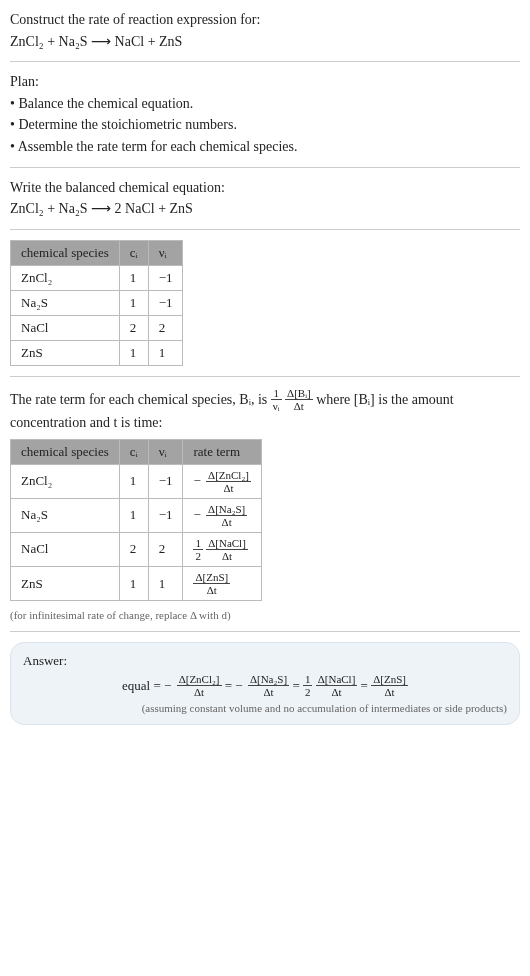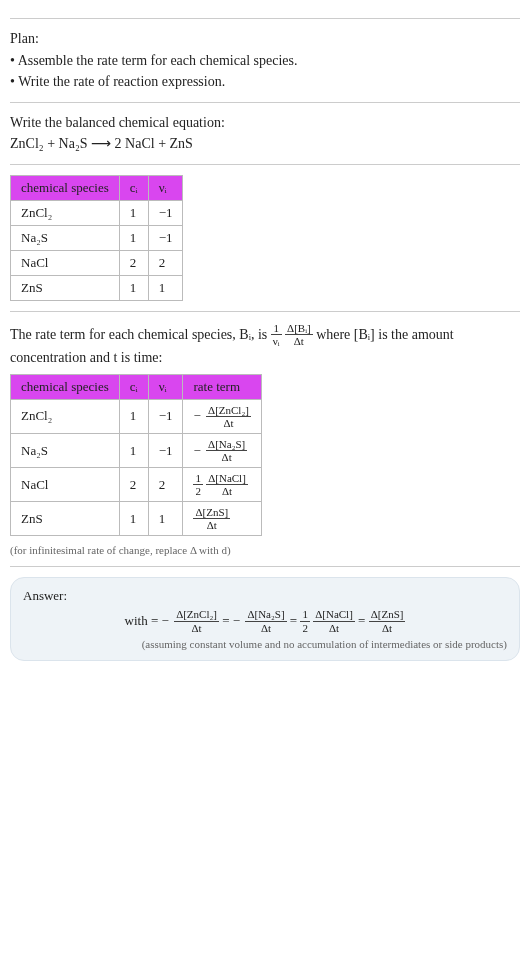--- a/index.html
+++ b/index.html
@@ -30,21 +30,21 @@
     margin: 6px 0;
   }
   table.data th, table.data td {
     border: 1px solid #bbb;
     padding: 4px 10px;
     text-align: left;
     font-weight: normal;
     font-size: 13px;
   }
   table.data th {
-    background: #d946ef;
+    background: #a3a3a3;
   }
   td.center, th.center {
     text-align: center;
   }
   .footnote {
     font-size: 11px;
     color: #666;
     margin-top: 8px;
   }
   .answer-box {
@@ -91,28 +91,31 @@
   .inline-mid {
     vertical-align: middle;
   }
 </style>
 </head>
 <body>
 
 <div class="page">
 
   <div class="block">
+    <p>Construct the rate of reaction expression for:</p>
+    <p class="eqn">ZnCl₂ + Na₂S ⟶ NaCl + ZnS</p>
   </div>
 
   <div class="sep"></div>
 
   <div class="block">
     <p>Plan:</p>
+    <p>• Balance the chemical equation.</p>
+    <p>• Determine the stoichiometric numbers.</p>
     <p>• Assemble the rate term for each chemical species.</p>
-    <p>• Write the rate of reaction expression.</p>
   </div>
 
   <div class="sep"></div>
 
   <div class="block">
     <p>Write the balanced chemical equation:</p>
     <p class="eqn">ZnCl₂ + Na₂S ⟶ 2 NaCl + ZnS</p>
   </div>
 
   <div class="sep"></div>
@@ -227,21 +230,21 @@
       </table>
     <div class="footnote">(for infinitesimal rate of change, replace Δ with d)</div>
   </div>
 
   <div class="sep"></div>
 
 
   <div class="answer-box">
     <div class="label">Answer:</div>
     <div class="rate-line">
-      <span class="inline-mid">with =</span>
+      <span class="inline-mid">equal =</span>
 
       <span class="neg inline-mid">−</span>
       <span class="frac">
         <span class="num">Δ[ZnCl₂]</span>
         <span class="den">Δt</span>
       </span>
 
       <span class="inline-mid"> = </span>
 
       <span class="neg inline-mid">−</span>

